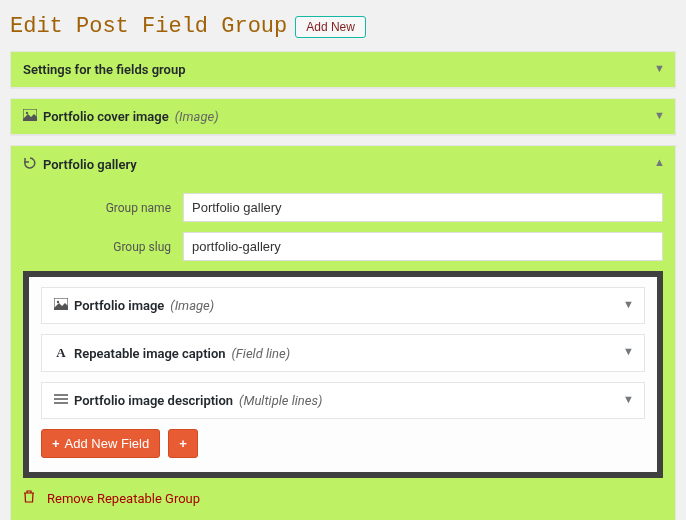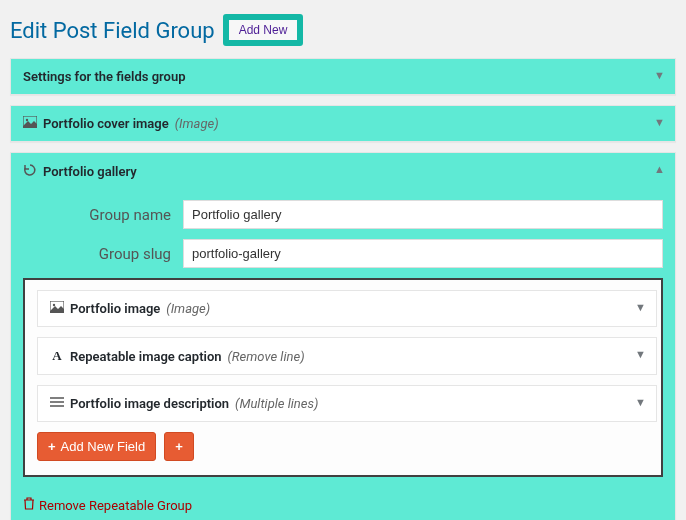--- a/index.html
+++ b/index.html
@@ -14,33 +14,34 @@
     .header {
       display: flex;
       align-items: center;
       gap: 8px;
       margin-bottom: 12px;
       padding-top: 4px;
     }
     .page-title {
       font-size: 22px;
       font-weight: 400;
-      color: #0369a1;
+      color: #a16207;
+      font-family: Liberation Mono, monospace;
     }
     .btn-secondary {
       background: #f7f7f7;
-      border: 6px solid #14b8a6;
-      color: #4c1d95;
+      border: 1px solid #14b8a6;
+      color: #7f1d1d;
       padding: 3px 10px;
       font-size: 12px;
       border-radius: 3px;
       cursor: pointer;
     }
     .panel {
-      background: #5eead4;
+      background: #bef264;
       border: 1px solid #e5e5e5;
       box-shadow: 0 1px 1px rgba(0,0,0,0.04);
       margin-bottom: 10px;
       position: relative;
     }
     .panel-header {
       padding: 10px 12px;
       font-size: 13px;
       font-weight: 600;
       display: flex;
@@ -68,36 +69,36 @@
     }
     .form-row {
       display: flex;
       align-items: center;
       margin-bottom: 10px;
     }
     .form-label {
       width: 160px;
       text-align: right;
       padding-right: 12px;
-      font-size: 15px;
+      font-size: 12px;
       color: #555;
     }
     .form-input {
       flex: 1;
       border: 1px solid #ddd;
       padding: 6px 8px;
       font-size: 13px;
       color: #333;
       background: #fff;
     }
     .nested-group {
-      border: 2px solid #404040;
+      border: 6px solid #404040;
       background: #fdfdfd;
       margin: 0 0 12px 0;
-      padding: 10px 4px 14px 12px;
+      padding: 10px 12px 14px 12px;
     }
     .panel-inner {
       background: #fff;
       border: 1px solid #e5e5e5;
       margin-bottom: 10px;
       position: relative;
     }
     .btn-row {
       display: flex;
       gap: 8px;
@@ -116,22 +117,21 @@
     }
     .btn-orange .plus {
       font-weight: bold;
     }
     .remove-link {
       color: #a00;
       font-size: 13px;
       text-decoration: none;
       display: inline-flex;
       align-items: center;
-      gap: 4px;
-      margin-top: 8px;
+      gap: 12px;
       cursor: pointer;
     }
     .icon {
       display: inline-block;
       width: 14px;
       text-align: center;
     }
   </style>
 </head>
 <body>
@@ -199,21 +199,21 @@
           <span>Portfolio image</span>
           <span class="type-hint">(Image)</span>
         </div>
         <span class="toggle-caret">▼</span>
       </div>
 
       <div class="panel-inner">
         <div class="panel-header">
           <span class="icon" style="font-family:serif;font-weight:bold;">A</span>
           <span>Repeatable image caption</span>
-          <span class="type-hint">(Remove line)</span>
+          <span class="type-hint">(Field line)</span>
         </div>
         <span class="toggle-caret">▼</span>
       </div>
 
       <div class="panel-inner">
         <div class="panel-header">
           <span class="icon">
             <svg width="14" height="12" viewBox="0 0 14 12">
                 <line x1="0" y1="2" x2="14" y2="2" stroke="#555" stroke-width="1.5"></line>
                 <line x1="0" y1="6" x2="14" y2="6" stroke="#555" stroke-width="1.5"></line>

